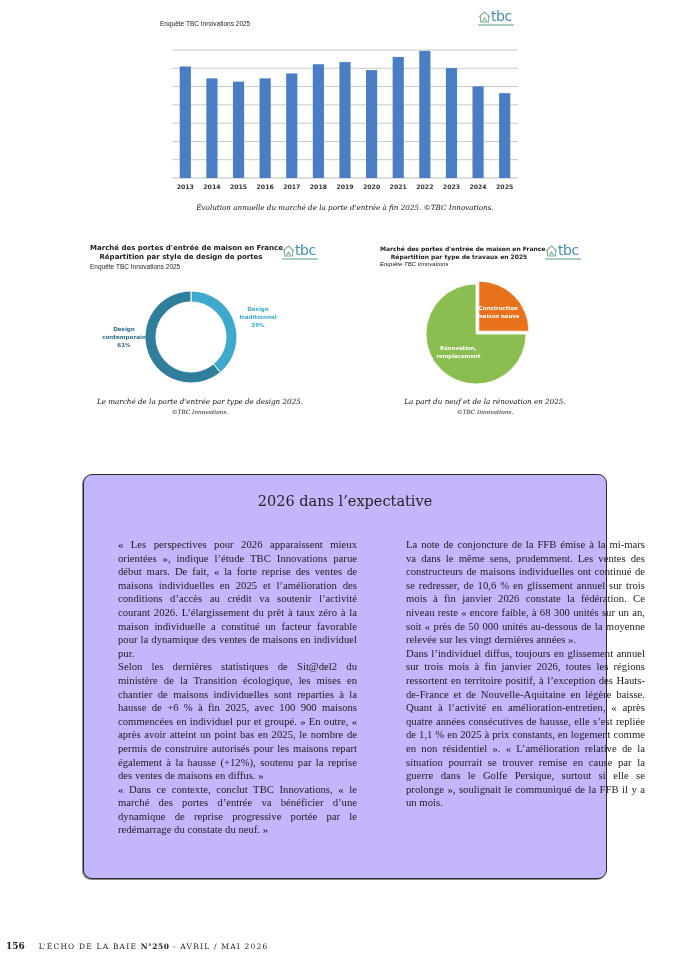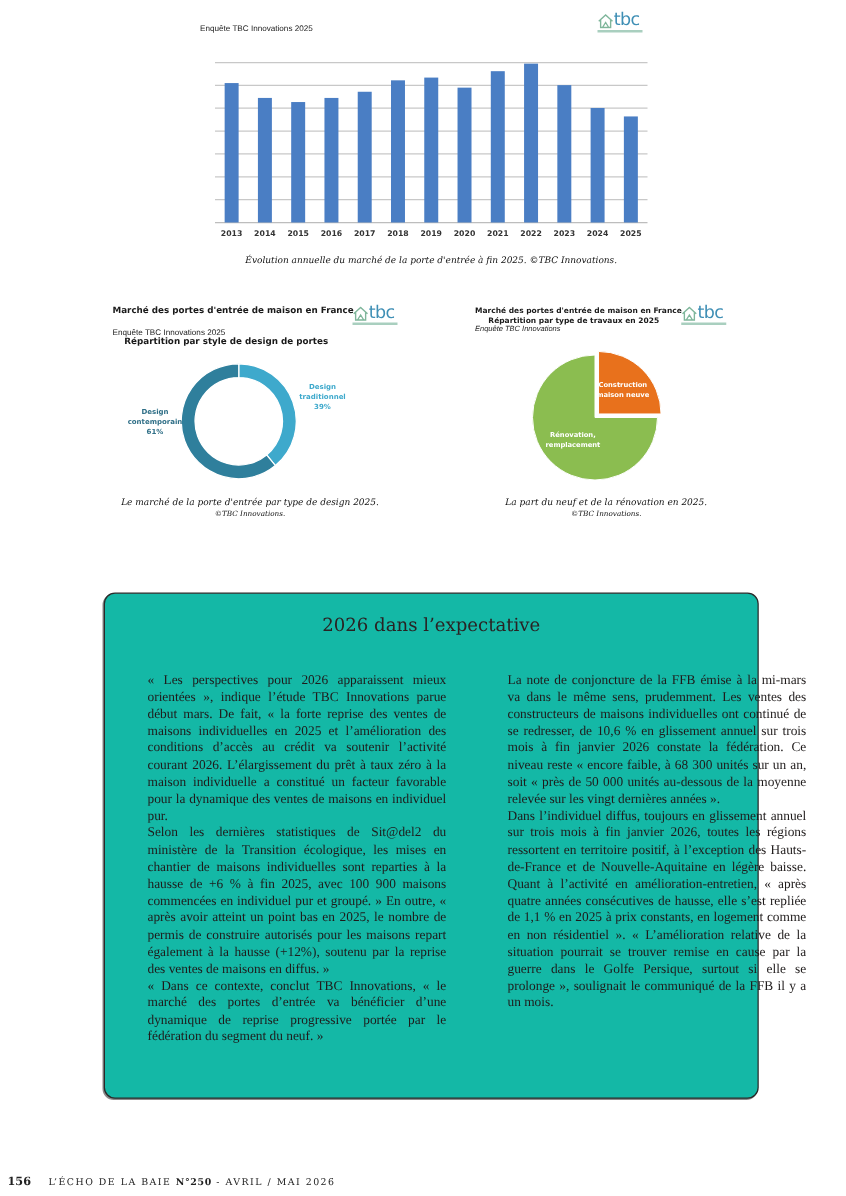--- a/index.html
+++ b/index.html
@@ -15,21 +15,21 @@
     .logo-row { display: flex; align-items: flex-end; }
     .logo-house { width: 13px; height: 12px; }
     .logo-text { font-family: "DejaVu Sans", sans-serif; font-size: 14px; color: #3f8fb5; line-height: 13px; letter-spacing: -0.5px; }
     .logo-tag { width: 36px; height: 2px; background: #a9cfbf; margin-top: 1px; }
 
     .caption { position: absolute; font-family: "DejaVu Serif", serif; font-style: italic; font-size: 7.2px; color: #111; text-align: center; white-space: nowrap; }
     .caption-credit { position: absolute; font-family: "DejaVu Serif", serif; font-style: italic; font-size: 5.8px; color: #111; text-align: center; white-space: nowrap; }
 
     svg text { font-family: "DejaVu Sans", sans-serif; }
 
-    .box { position: absolute; left: 83px; top: 474px; width: 524px; height: 405px; background: #14b8a6; border: 1.5px solid #2a2a2a; border-radius: 9px; box-shadow: -1px 1px 0 #8a8a8a; }
+    .box { position: absolute; left: 83px; top: 474px; width: 524px; height: 405px; background: #c4b5fd; border: 1.5px solid #2a2a2a; border-radius: 9px; box-shadow: -1px 1px 0 #8a8a8a; }
     .box-title { position: absolute; left: 0; right: 0; top: 18px; text-align: center; font-family: "DejaVu Serif", serif; font-size: 14.5px; color: #2a2223; }
     .col { position: absolute; top: 63px; width: 239px; font-family: "Liberation Serif", serif; font-size: 10.7px; line-height: 13.6px; text-align: justify; color: #1f1b1b; }
     .col.left { left: 34px; }
     .col.right { left: 278px; margin-left: 44px; }
     .col p { margin: 0; }
 
     .footer { position: absolute; left: 6px; top: 929px; display: flex; align-items: baseline; gap: 14px; font-family: "DejaVu Serif", serif; margin-top: 12px; }
     .page-num { font-size: 9px; font-weight: bold; color: #222; }
     .pub { font-size: 7.5px; letter-spacing: 1.2px; color: #222; font-variant: small-caps; }
     .pub b { letter-spacing: 0.5px; }
@@ -82,21 +82,21 @@
         <path d="M1 6 L6.5 1 L12 6 M2.5 5 V11 H10.5 V5 M4 11 L6.5 7 L9 11" fill="none" stroke="#7fb69b" stroke-width="1.1"></path>
       </svg>
     <span class="logo-text">tbc</span>
   </div>
   <div class="logo-tag"></div>
 </div>
 <div class="caption" style="left:160px; width:370px; top:203px;font-style:italic;">Évolution annuelle  du marché de la porte d'entrée à fin 2025. ©TBC Innovations.</div>
 
 <div class="fig" style="left:90px; top:244px; width:240px; height:150px;">
   <div class="fig-title" style="position:absolute; left:0; width:182px; top:0;">Marché des portes d'entrée de maison en France</div>
-  <div class="fig-title" style="position:absolute; left:0; width:182px; top:25px;">Répartition par style de design de portes</div>
+  <div class="fig-title" style="position:absolute; left:0; width:182px; top:9px;">Répartition par style de design de portes</div>
   <div class="fig-sub" style="position:absolute; left:0; width:182px; top:18px;">Enquête TBC Innovations 2025</div>
   <svg id="donut-svg" width="240" height="115" style="position:absolute; left:0; top:36px;">
       <path d="M101,11 A46,46 0 0 1 130.32150352843973,92.4436091676863 L123.30983964120415,83.96796349715262 A35,35 0 0 0 101,22 Z" fill="#3ea9cc" stroke="#ffffff" stroke-width="1"></path>
       <path d="M130.32150352843973,92.4436091676863 A46,46 0 1 1 100.99999999999999,11 L101,22 A35,35 0 1 0 123.30983964120415,83.96796349715262 Z" fill="#2f7f9c" stroke="#ffffff" stroke-width="1"></path>
       <text x="168" y="31" text-anchor="middle" font-size="5.6" font-weight="bold" fill="#3ea9cc">Design</text>
       <text x="168" y="39" text-anchor="middle" font-size="5.6" font-weight="bold" fill="#3ea9cc">traditionnel</text>
       <text x="168" y="47" text-anchor="middle" font-size="5.6" font-weight="bold" fill="#3ea9cc">39%</text>
       <text x="34" y="51" text-anchor="middle" font-size="5.6" font-weight="bold" fill="#2f6f87">Design</text>
       <text x="34" y="59" text-anchor="middle" font-size="5.6" font-weight="bold" fill="#2f6f87">contemporain</text>
       <text x="34" y="67" text-anchor="middle" font-size="5.6" font-weight="bold" fill="#2f6f87">61%</text>
@@ -137,21 +137,21 @@
   <div class="logo-tag"></div>
 </div>
 <div class="caption" style="left:385px; width:200px; top:397px;">La part du neuf et de la rénovation en 2025.</div>
 <div class="caption-credit" style="left:385px; width:200px; top:409px;">©TBC Innovations.</div>
 
 <div class="box">
   <div class="box-title">2026 dans l’expectative</div>
   <div class="col left">
     <p>« Les perspectives pour 2026 apparaissent mieux orientées », indique l’étude TBC Innovations parue début mars. De fait, « la forte reprise des ventes de maisons individuelles en 2025 et l’amélioration des conditions d’accès au crédit va soutenir l’activité courant 2026. L’élargissement du prêt à taux zéro à la maison individuelle a constitué un facteur favorable pour la dynamique des ventes de maisons en individuel pur.</p>
     <p>Selon les dernières statistiques de Sit@del2 du ministère de la Transition écologique, les mises en chantier de maisons individuelles sont reparties à la hausse de +6 % à fin 2025, avec 100 900 maisons commencées en individuel pur et groupé. » En outre, « après avoir atteint un point bas en 2025, le nombre de permis de construire autorisés pour les maisons repart également à la hausse (+12%), soutenu par la reprise des ventes de maisons en diffus. »</p>
-    <p>« Dans ce contexte, conclut TBC Innovations, « le marché des portes d’entrée va bénéficier d’une dynamique de reprise progressive portée par le fédération du segment du neuf. »</p>
+    <p>« Dans ce contexte, conclut TBC Innovations, « le marché des portes d’entrée va bénéficier d’une dynamique de reprise progressive portée par le redémarrage du constate du neuf. »</p>
   </div>
   <div class="col right">
     <p>La note de conjoncture de la FFB émise à la mi-mars va dans le même sens, prudemment. Les ventes des constructeurs de maisons individuelles ont continué de se redresser, de 10,6 % en glissement annuel sur trois mois à fin janvier 2026 constate la fédération. Ce niveau reste « encore faible, à 68 300 unités sur un an, soit « près de 50 000 unités au-dessous de la moyenne relevée sur les vingt dernières années ».</p>
     <p>Dans l’individuel diffus, toujours en glissement annuel sur trois mois à fin janvier 2026, toutes les régions ressortent en territoire positif, à l’exception des Hauts-de-France et de Nouvelle-Aquitaine en légère baisse. Quant à l’activité en amélioration-entretien, « après quatre années consécutives de hausse, elle s’est repliée de 1,1 % en 2025 à prix constants, en logement comme en non résidentiel ». « L’amélioration relative de la situation pourrait se trouver remise en cause par la guerre dans le Golfe Persique, surtout si elle se prolonge », soulignait le communiqué de la FFB il y a un mois.</p>
   </div>
 </div>
 
 <div class="footer">
   <span class="page-num">156</span>
   <span class="pub">

